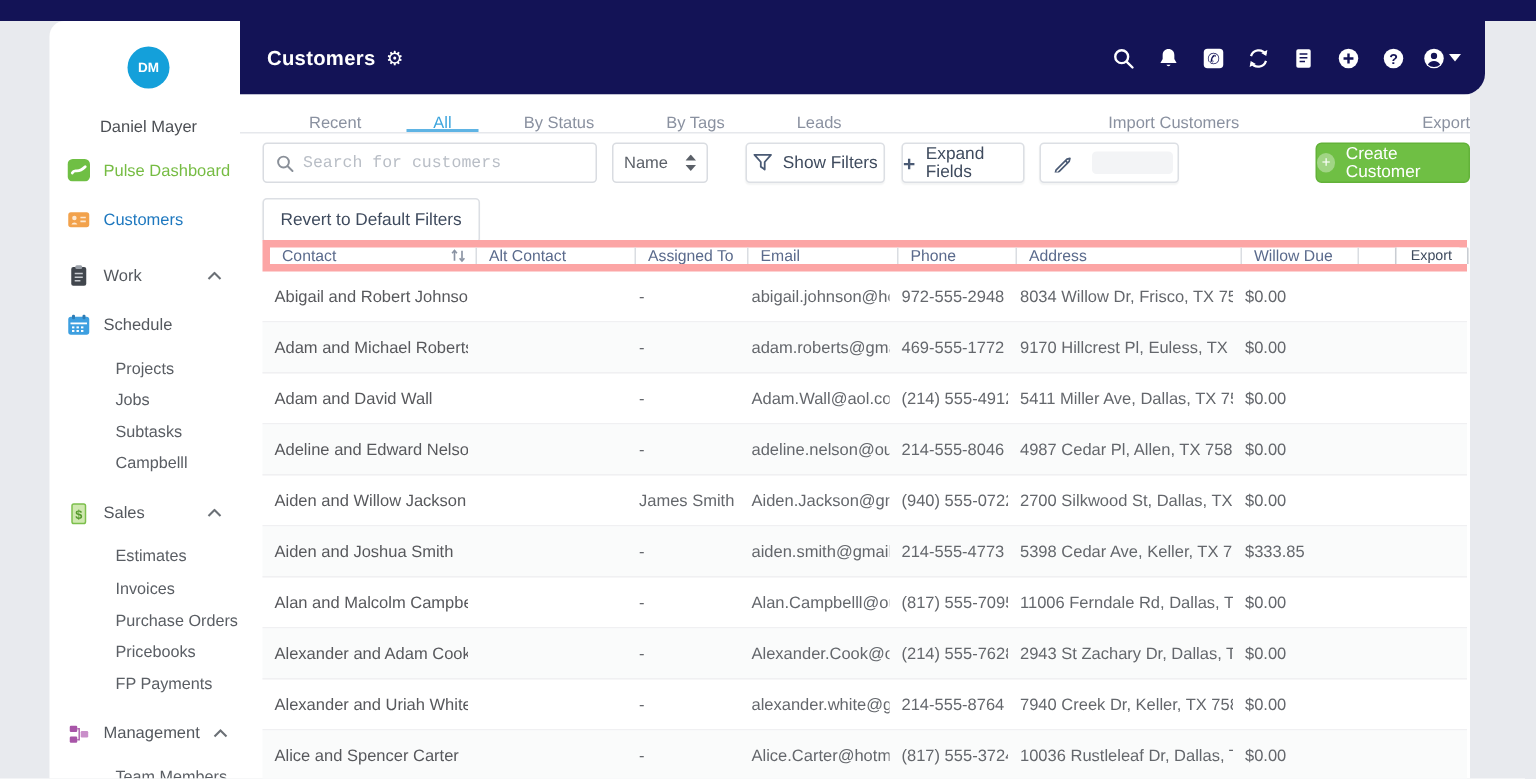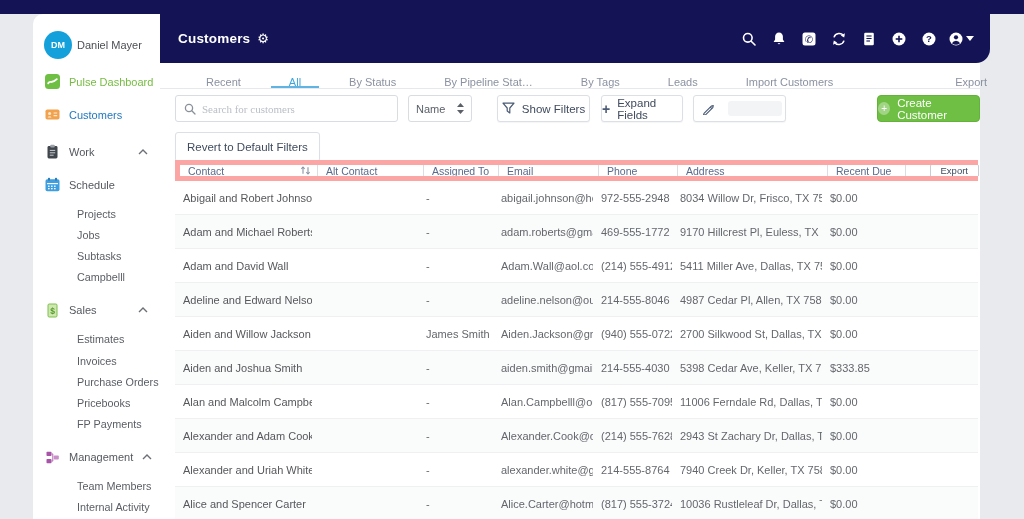--- a/index.html
+++ b/index.html
@@ -21,21 +21,21 @@
   .header-gear { margin-left:7px; font-size:13px; color:#fff; cursor:pointer; }
   .header-icons { margin-left:auto; display:flex; align-items:center; gap:9px; }
   .hicon { width:21px; height:21px; display:flex; align-items:center; justify-content:center; cursor:pointer; }
   .caret-down { width:0; height:0; border-left:4px solid transparent; border-right:4px solid transparent; border-top:5px solid #fff; margin-left:2px; }
 
   
   .sidebar {
     position:absolute; top:14px; left:33px; width:127px; height:505px;
     background:#fff; border-top-left-radius:10px; overflow:hidden;
   }
-  .user-row { display:flex; align-items:center; gap:5px; padding:17px 6px 6px 11px; }
+  .user-row { display:flex; align-items:center; gap:20px; padding:17px 6px 6px 11px;flex-direction:column; }
   .avatar { width:28px; height:28px; border-radius:50%; background:#14a0da; color:#fff;
     font-size:9px; font-weight:bold; display:flex; align-items:center; justify-content:center; flex:0 0 auto; }
   .user-name { font-size:11px; color:#4c4f54; }
   .side-item { display:flex; align-items:center; gap:9px; padding:9px 10px 9px 12px; font-size:11px; color:#54585e; cursor:pointer; }
   .side-item .lbl { flex:1 1 auto; white-space:nowrap; }
   .side-item.green .lbl { color:#76bc43;text-align:center; }
   .side-item.blue .lbl { color:#1e78bf; }
   .side-item svg { flex:0 0 auto; }
   .chev { flex:0 0 auto; margin-right:2px; }
   .sub-list { list-style:none; padding:2px 0 6px 44px; }
@@ -51,21 +51,21 @@
   .tab.active::after { content:""; position:absolute; left:-18px; right:-18px; bottom:0; height:2px; background:#5fb4e4; }
   .tab.right-first { margin-left:auto; }
   .tab.right { margin-right:0; }
   .tabbar .rgap { width:26px; flex:0 0 auto; }
 
   
   .toolbar-el { position:absolute; top:32px; height:27px; }
   .search-box { left:15px; width:223px; background:#fff; border:1px solid #d9dce1; border-radius:3px;
     display:flex; align-items:center; padding:0 8px; gap:6px; }
   .search-box input { border:none; outline:none; flex:1; font-size:11px; color:#444;
-    font-family:Liberation Serif, serif; background:transparent; }
+    font-family:Liberation Mono, monospace; background:transparent; }
   .search-box input::placeholder { color:#b9bec6; }
   .select-box { left:248px; width:64px; background:#fff; border:1px solid #d9dce1; border-radius:3px;
     display:flex; align-items:center; justify-content:space-between; padding:0 7px; font-size:11px; color:#5b6068; cursor:pointer; }
   .btn { background:#fff; border:1px solid #dcdfe4; border-radius:3px; box-shadow:0 1px 1px rgba(40,50,60,.05);
     display:flex; align-items:center; justify-content:center; gap:7px; font-size:11.5px; color:#3f4b5e; cursor:pointer; }
   .btn-filters { left:337px; width:93px; }
   .btn-expand { left:441px; width:82px; font-size:11.5px; }
   .btn-edit { left:533px; width:93px; justify-content:flex-start; padding-left:8px; }
   .ghost-pill { width:54px; height:15px; background:#f3f4f6; border-radius:3px; margin-left:6px; }
   .btn-create { left:auto; right:0px; width:103px; background:#6fbf44; border:1px solid #63b239;
@@ -263,21 +263,20 @@
       <li>Communications</li>
     </ul>
 </div>
 
 <div class="main">
 
   <div class="tabbar">
     <span class="tab">Recent</span>
     <span class="tab active">All</span>
     <span class="tab">By Status</span>
-    <span class="tab">By Pipeline Stat…</span>
     <span class="tab">By Tags</span>
     <span class="tab">Leads</span>
     <span class="tab right-first">Import Customers</span>
     <span class="rgap"></span>
     <span class="tab right">Export</span>
 
   </div>
 
   <div class="toolbar-el search-box">
     <svg width="12" height="12" viewBox="0 0 12 12">
@@ -344,21 +343,21 @@
       <div class="th">
           <span>Email</span>
         </div>
       <div class="th">
           <span>Phone</span>
         </div>
       <div class="th">
           <span>Address</span>
         </div>
       <div class="th">
-          <span>Recent Due</span>
+          <span>Willow Due</span>
         </div>
       <div class="th th-export">
         <span class="export-btn">Export</span>
       </div>
     </div>
 
     <div class="tbody">
 
         <div class="trow">
           <div class="td c-contact">Abigail and Robert Johnson</div>
@@ -413,21 +412,21 @@
           <div class="td">2700 Silkwood St, Dallas, TX 75215</div>
           <div class="td">$0.00</div>
           <div class="td"></div>
         </div>
 
         <div class="trow">
           <div class="td c-contact">Aiden and Joshua Smith</div>
           <div class="td"></div>
           <div class="td">-</div>
           <div class="td">aiden.smith@gmail.com</div>
-          <div class="td">214-555-4030</div>
+          <div class="td">214-555-4773</div>
           <div class="td">5398 Cedar Ave, Keller, TX 75802</div>
           <div class="td">$333.85</div>
           <div class="td"></div>
         </div>
 
         <div class="trow">
           <div class="td c-contact">Alan and Malcolm Campbelll</div>
           <div class="td"></div>
           <div class="td">-</div>
           <div class="td">Alan.Campbelll@outlo…</div>

